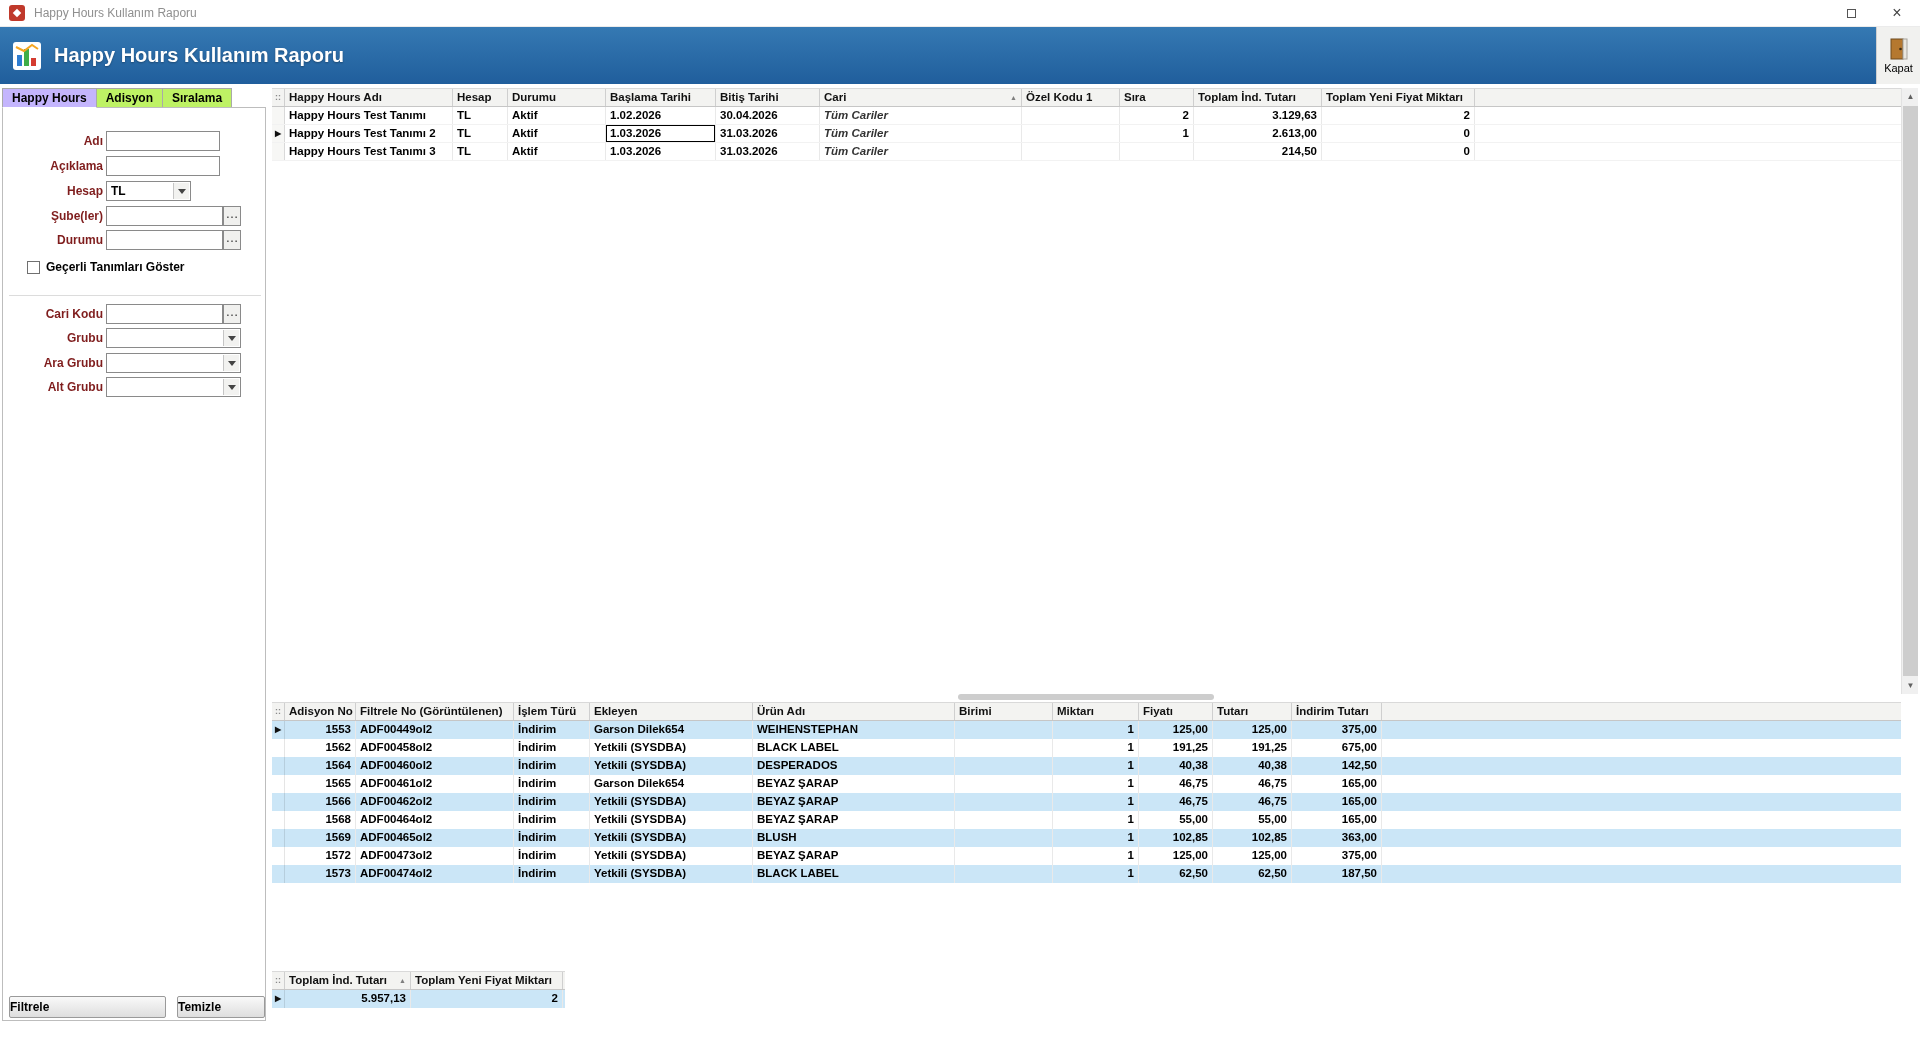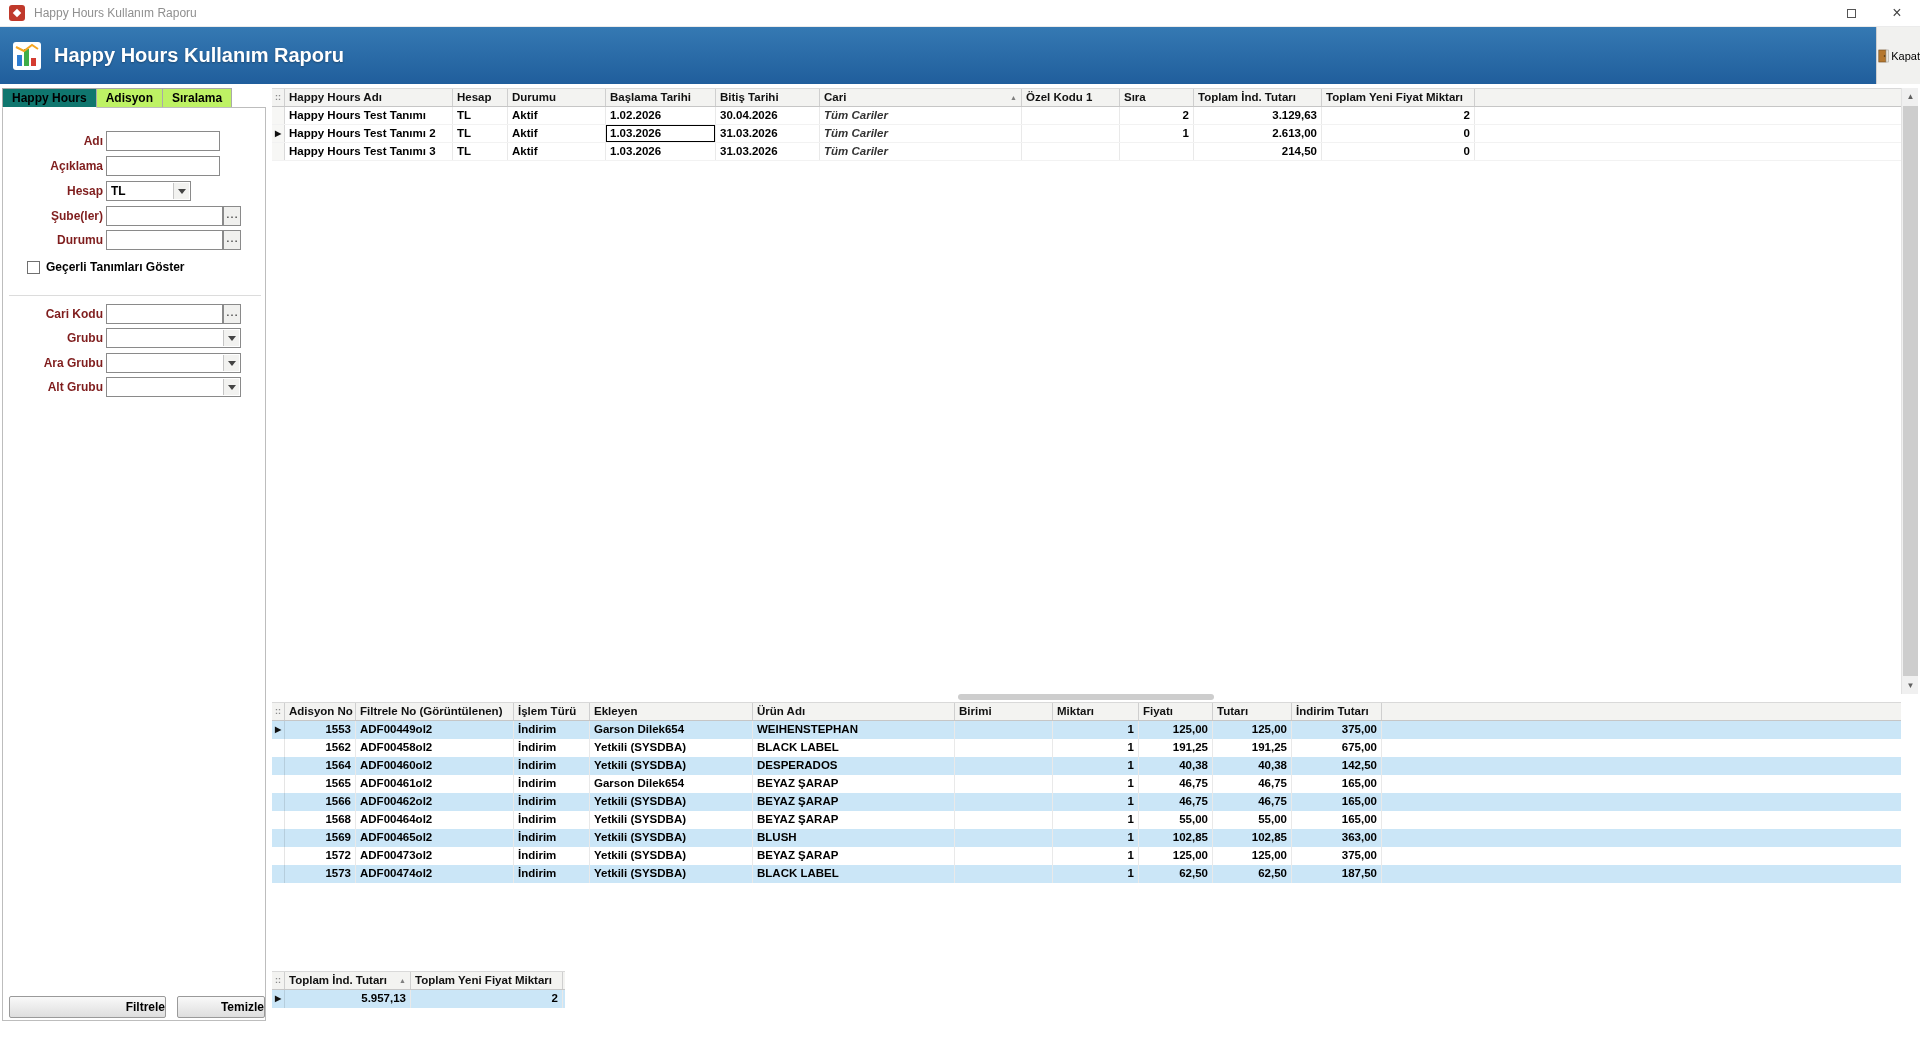--- a/index.html
+++ b/index.html
@@ -21,30 +21,30 @@
   .restore-glyph { width:9px; height:9px; border:1px solid #555; }
   .close-glyph { font-size:16px; line-height:1; color:#444; }
 
   
   .appheader { position:absolute; left:0; top:27px; width:1920px; height:57px;
                background:linear-gradient(180deg,#3579b3 0%, #205e9c 100%); display:flex; align-items:center; }
   .appheader-icon { margin-left:12px; flex:0 0 auto; }
   .appheader-title { color:#ffffff; font-size:20px; font-weight:700; margin-left:12px;
                      text-shadow:0 1px 2px rgba(0,0,0,0.3); white-space:nowrap; }
   .kapat { position:absolute; right:0; top:0; width:44px; height:57px; background:#f1f1ef;
-           border-left:1px solid #cfcfcf; display:flex; align-items:center;
+           border-left:1px solid #cfcfcf; display:flex; flex-direction:column; align-items:center;
            justify-content:center; gap:1px; }
   .kapat-label { font-size:11px; color:#000; font-weight:400; }
 
   
   .leftpanel { position:absolute; left:0; top:84px; width:268px; height:937px; background:#fff; }
   .tabs { position:absolute; left:2px; top:4px; display:flex; height:20px; }
   .tab { padding:0 9px; font-size:12px; font-weight:700; line-height:18px; border:1px solid #a9a9a9;
          background:#bef264; margin-right:-1px; color:#000; position:relative; }
-  .tab.active { background:#0f766e; border-bottom-color:#ffffff; z-index:2; }
+  .tab.active { background:#c4b5fd; border-bottom-color:#ffffff; z-index:2; }
   .panelbox { position:absolute; left:2px; top:23px; width:264px; height:914px;
               border:1px solid #bdbdbd; background:#ffffff; }
 
   .frow { position:absolute; left:0; width:100%; height:20px; }
   .fr-adi{top:23px} .fr-aciklama{top:48px} .fr-hesap{top:73px} .fr-sube{top:98px} .fr-durumu{top:122px}
   .fr-cari{top:196px} .fr-grubu{top:220px} .fr-ara{top:245px} .fr-alt{top:269px}
   .flabel { position:absolute; left:0; top:3px; width:100px; text-align:right; font-size:12px; font-weight:700; color:#7f1d1d; }
   .ctrl { position:absolute; left:103px; top:0; height:20px; border:1px solid #8a8a8a; background:#fff;
           font-family:"Liberation Sans",sans-serif; font-size:12px; font-weight:700; padding:0 3px; }
   .w114{width:114px} .w85{width:85px} .w117{width:117px} .w135{width:135px}
@@ -55,21 +55,21 @@
   .chev { position:absolute; right:1px; top:1px; width:16px; height:16px; background:#f2f2f0; border-left:1px solid #c5c5c5; }
   .chev::after { content:""; position:absolute; left:4px; top:6px; border:4px solid transparent; border-top:5px solid #444; }
 
   .chkrow { position:absolute; top:152px; left:24px; display:flex; align-items:center; gap:6px; }
   .chk { appearance:none; -webkit-appearance:none; width:13px; height:13px; border:1px solid #707070; background:#fff; }
   .chklabel { font-size:12px; font-weight:700; }
   .separator { position:absolute; top:187px; left:6px; width:252px; border-top:1px solid #dcdcdc; }
 
   .panel-btn { position:absolute; height:22px; border:1px solid #9a9a9a; border-radius:2px;
                background:linear-gradient(#f9f9f9,#dedede); font-size:12px; font-weight:700;
-               text-align:right; line-height:20px; }
+               text-align:left; line-height:20px; }
   #btn-filtrele { left:6px; top:888px; width:157px; }
   #btn-temizle  { left:174px; top:888px; width:88px; }
 
   
   .grid { position:absolute; background:#fff; }
   .grid-header { display:flex; height:19px; background:#f3f3f1; border-top:1px solid #d9d9d9; border-bottom:1px solid #c6c6c6; }
   .hcell { font-size:11.5px; font-weight:700; line-height:17px; padding:0 4px; border-right:1px solid #cfcfcf;
            overflow:hidden; white-space:nowrap; display:flex; align-items:center; color:#111; }
   .hcell.hind { width:13px; padding:0; justify-content:center; color:#8a8a8a; font-size:9px; }
   .hfill { flex:1; border-right:none; }

